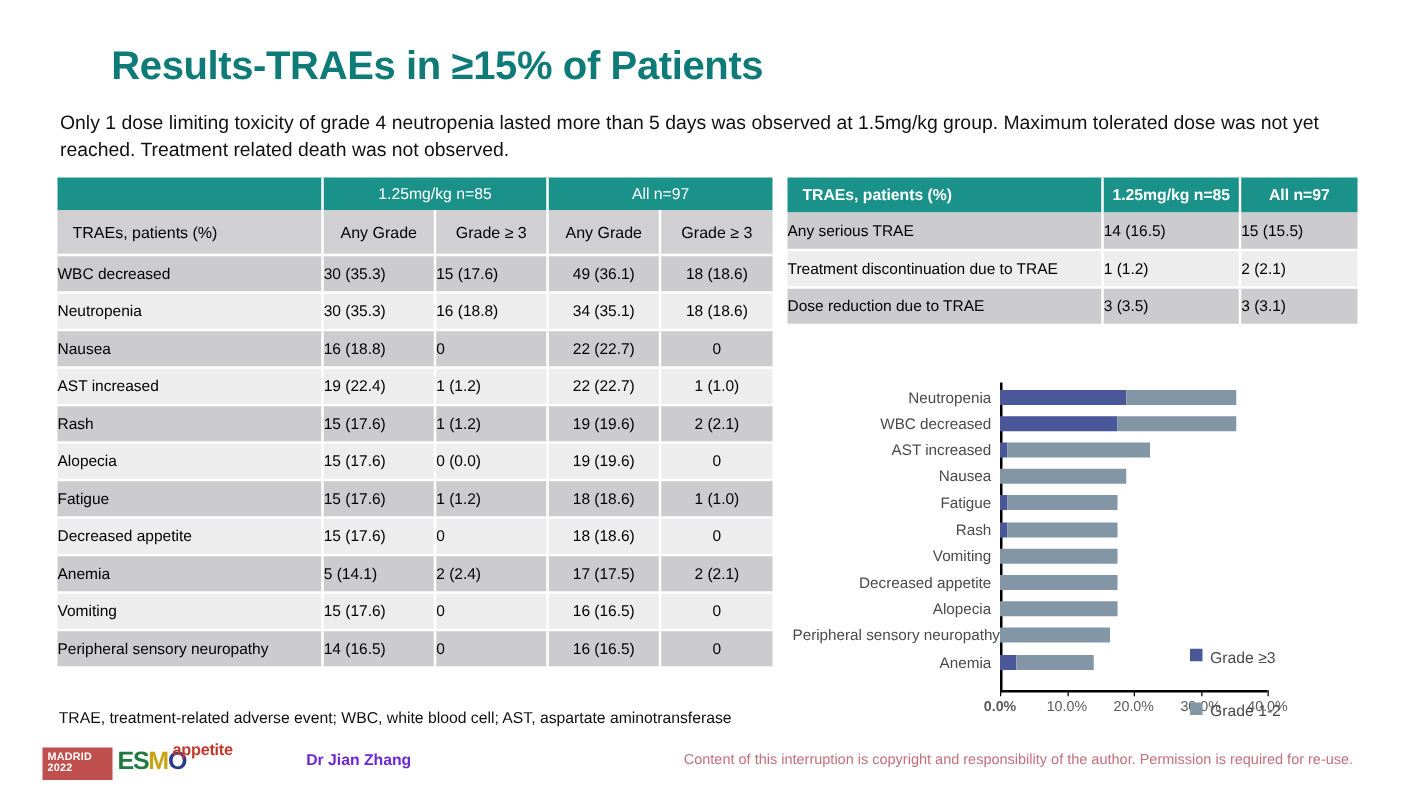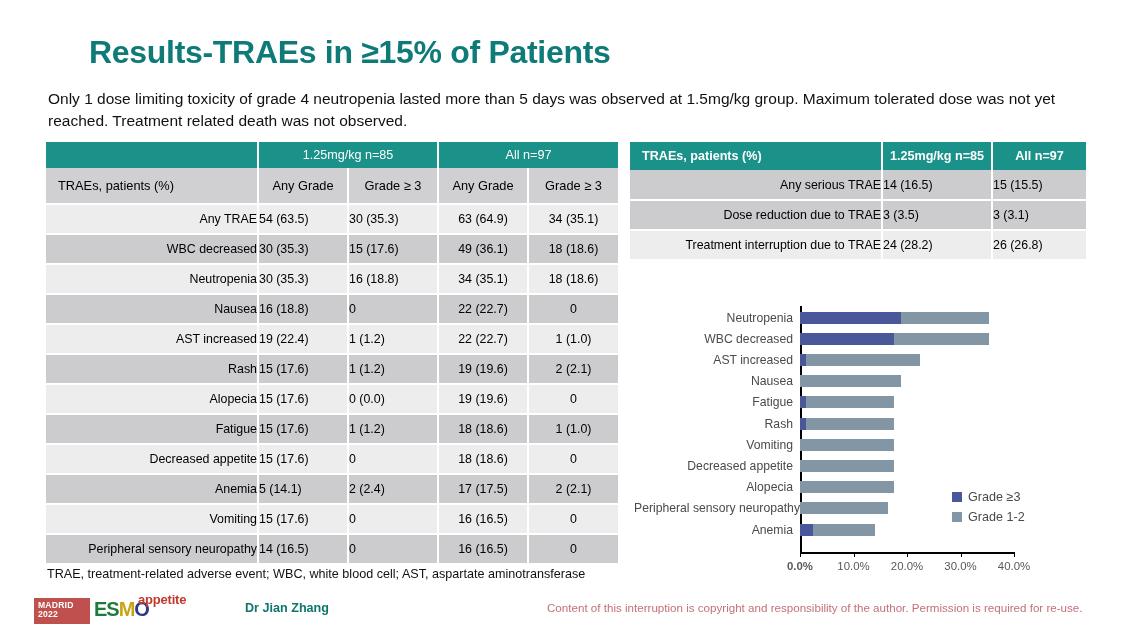--- a/index.html
+++ b/index.html
@@ -69,21 +69,21 @@
     border-bottom: 2px solid #ffffff;
   }
   .th-sub.left { text-align: left; padding-left: 12px; }
   .rowA td { background: #EDEDED; }
   .rowB td { background: #CCCCCE; }
   table.datatable tbody td {
     height: 30px;
     border-right: 2px solid #ffffff;
     border-bottom: 2px solid #ffffff;
   }
-  td.lbl { text-align: right; padding-left: 12px; }
+  td.lbl { text-align: left; padding-left: 12px; }
   td.num { text-align: left; padding-left: 10px; }
   td.numc { text-align: center; }
 
   
   #left-table-wrap { position: absolute; left: 46px; top: 142px; }
   #left-table { width: 572px; }
 
   
   #right-table-wrap { position: absolute; left: 630px; top: 142px; }
   #right-table { width: 456px; }
@@ -176,21 +176,21 @@
     color: #4A4A4A;
     white-space: nowrap;
   }
   #chart-legend {
     position: absolute;
     left: 318px;
     top: 186px;
     font-size: 12.6px;
     color: #4A4A4A;
   }
-  .legend-item { display: flex; align-items: center; margin-bottom: 6px; }
+  .legend-item { display: flex; margin-bottom: 6px; margin-top: 29px; }
   .legend-swatch { width: 10px; height: 10px; margin-right: 6px; }
 
   
   #esmo-logo { position: absolute; left: 34px; top: 592px; height: 34px; }
   #logo-madrid {
     position: absolute; left: 0; top: 6px;
     width: 56px; height: 26px; background: #C0504D;
     color: #ffffff; font-size: 8.6px; font-weight: bold;
     line-height: 1.08; padding: 3px 0 0 4px; letter-spacing: 0.2px;
   }
@@ -202,21 +202,21 @@
   #logo-esmo .l-e { color: #1F7A3D; }
   #logo-esmo .l-m { color: #C8A415; }
   #logo-esmo .l-o { color: #2B3A8F; }
   #logo-congress {
     position: absolute; left: 104px; top: 0px;
     font-size: 13px; font-weight: bold; color: #C0392B;
     letter-spacing: -0.2px;
   }
   #presenter-name {
     position: absolute; left: 245px; top: 601px;
-    font-size: 12.6px; font-weight: bold; color: #0f766e;
+    font-size: 12.6px; font-weight: bold; color: #6d28d9;
   }
   #copyright-note {
     position: absolute; left: 547px; top: 601px;
     font-size: 11.6px; color: #C4707A; white-space: nowrap;
   }
 </style>
 </head>
 <body>
 
 <div id="slide-title">Results-TRAEs in ≥15% of Patients</div>
@@ -239,27 +239,20 @@
       </tr>
       <tr>
         <th class="th-sub left">TRAEs, patients (%)</th>
         <th class="th-sub">Any Grade</th>
         <th class="th-sub">Grade ≥ 3</th>
         <th class="th-sub">Any Grade</th>
         <th class="th-sub" style="border-right:none">Grade ≥ 3</th>
       </tr>
     </thead>
     <tbody id="left-tbody">
-        <tr class="rowA">
-          <td class="lbl">Any TRAE</td>
-          <td class="num">54 (63.5)</td>
-          <td class="num">30 (35.3)</td>
-          <td class="numc">63 (64.9)</td>
-          <td class="numc" style="border-right: none;">34 (35.1)</td>
-        </tr>
         <tr class="rowB">
           <td class="lbl">WBC decreased</td>
           <td class="num">30 (35.3)</td>
           <td class="num">15 (17.6)</td>
           <td class="numc">49 (36.1)</td>
           <td class="numc" style="border-right: none;">18 (18.6)</td>
         </tr>
         <tr class="rowA">
           <td class="lbl">Neutropenia</td>
           <td class="num">30 (35.3)</td>
@@ -348,29 +341,29 @@
         <th>1.25mg/kg n=85</th>
         <th style="border-right:none">All n=97</th>
       </tr>
     </thead>
     <tbody id="right-tbody">
         <tr class="rowB">
           <td class="lbl">Any serious TRAE</td>
           <td class="num">14 (16.5)</td>
           <td class="num" style="border-right: none;">15 (15.5)</td>
         </tr>
+        <tr class="rowA">
+          <td class="lbl">Treatment discontinuation due to TRAE</td>
+          <td class="num">1 (1.2)</td>
+          <td class="num" style="border-right: none;">2 (2.1)</td>
+        </tr>
         <tr class="rowB">
           <td class="lbl">Dose reduction due to TRAE</td>
           <td class="num">3 (3.5)</td>
           <td class="num" style="border-right: none; margin-top: 24px;">3 (3.1)</td>
-        </tr>
-        <tr class="rowA">
-          <td class="lbl">Treatment interruption due to TRAE</td>
-          <td class="num">24 (28.2)</td>
-          <td class="num" style="border-right: none;">26 (26.8)</td>
         </tr>
       </tbody>
   </table>
 </div>
 
 <div id="chart">
   <div id="chart-plot">
     <div id="y-axis-line"></div>
     <div id="x-axis-line"></div>
   <div class="cat-row" style="top: 3px;">

